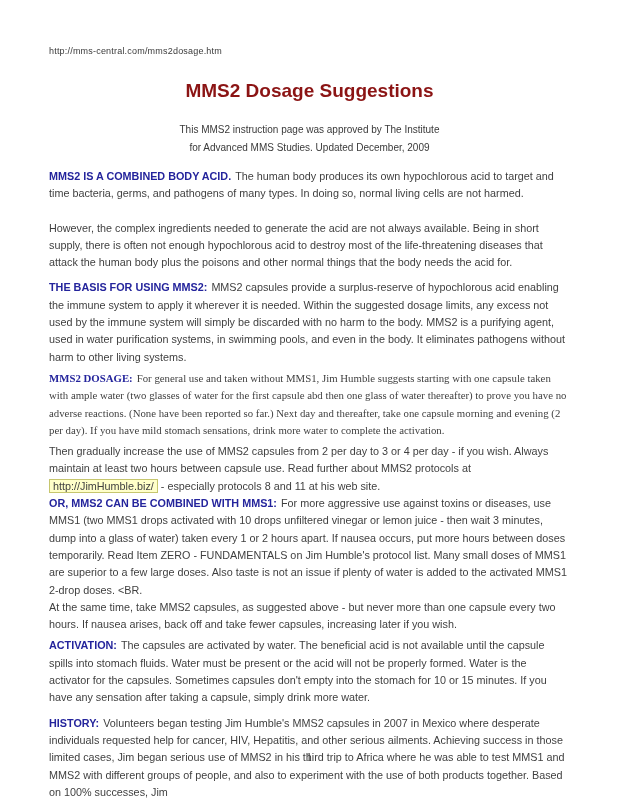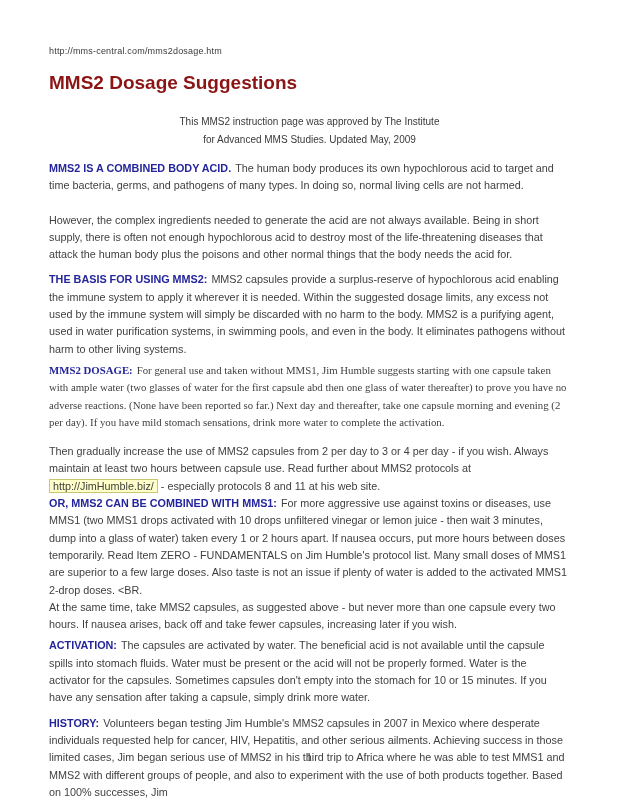--- a/index.html
+++ b/index.html
@@ -19,21 +19,22 @@
     top: 46px;
     width: 521px;
   }
   .source-url {
     font-size: 9px;
     line-height: 11px;
     color: #3a3a3a;
     letter-spacing: 0.2px;
   }
   .title {
-    margin-top: 15px;
+    margin-top: 23px;
+    text-align: center;
     font-size: 19px;
     line-height: 22px;
     font-weight: bold;
     color: #8b1414;
   }
   .approval {
     margin-top: 19px;
     text-align: center;
     font-size: 10px;
     color: #3a3a3a;
@@ -47,21 +48,21 @@
   .para .ph {
     font-weight: bold;
     color: #24249c;
     margin-right: 4px;
   }
   .para .pt { white-space: pre-wrap; }
   .p1 { margin-top: 11px; }
   .p2 { margin-top: 17px; }
   .p3 { margin-top: 8px; }
   .p4 { margin-top: 4px; font-family: Liberation Serif, serif; }
-  .p5 { margin-top: 12px; }
+  .p5 { margin-top: 4px; }
   .p6 { }
   .p7 { margin-top: 4px; }
   .p8 { margin-top: 8px; }
   .link-box {
     background: #ffffc9;
     border: 1px solid #c6c66e;
     padding: 0 3px;
     color: #3f3f3f;
     text-decoration: none;
     white-space: nowrap;
@@ -83,21 +84,21 @@
 
 <div class="page">
   <div class="content">
 
     <div class="source-url">http://mms-central.com/mms2dosage.htm</div>
 
     <div class="title">MMS2 Dosage Suggestions</div>
 
     <div class="approval">
       <div class="ap-line">This MMS2 instruction page was approved by The Institute</div>
-      <div class="ap-line">for Advanced MMS Studies. Updated May, 2009</div>
+      <div class="ap-line">for Advanced MMS Studies. Updated December, 2009</div>
     </div>
 
     <div class="para p1"><span class="ph">MMS2 IS A COMBINED BODY ACID.</span><span class="pt">The human body produces its own hypochlorous acid to target and time bacteria, germs, and pathogens of many types. In doing so, normal living cells are not harmed.</span></div>
 
     <div class="para p2"><span class="pt">However, the complex ingredients needed to generate the acid are not always available. Being in short supply, there is often not enough hypochlorous acid to destroy most of the life-threatening diseases that attack the human body plus the poisons and other normal things that the body needs the acid for.</span></div>
 
     <div class="para p3"><span class="ph">THE BASIS FOR USING MMS2:</span><span class="pt">MMS2 capsules provide a surplus-reserve of hypochlorous acid enabling the immune system to apply it wherever it is needed. Within the suggested dosage limits, any excess not used by the immune system will simply be discarded with no harm to the body. MMS2 is a purifying agent, used in water purification systems, in swimming pools, and even in the body. It eliminates pathogens without harm to other living systems.</span></div>
 
     <div class="para p4"><span class="ph">MMS2 DOSAGE:</span><span class="pt">For general use and taken without MMS1, Jim Humble suggests starting with one capsule taken with ample water (two glasses of water for the first capsule abd then one glass of water thereafter) to prove you have no adverse reactions. (None have been reported so far.) Next day and thereafter, take one capsule morning and evening (2 per day). If you have mild stomach sensations, drink more water to complete the activation.</span></div>
 

